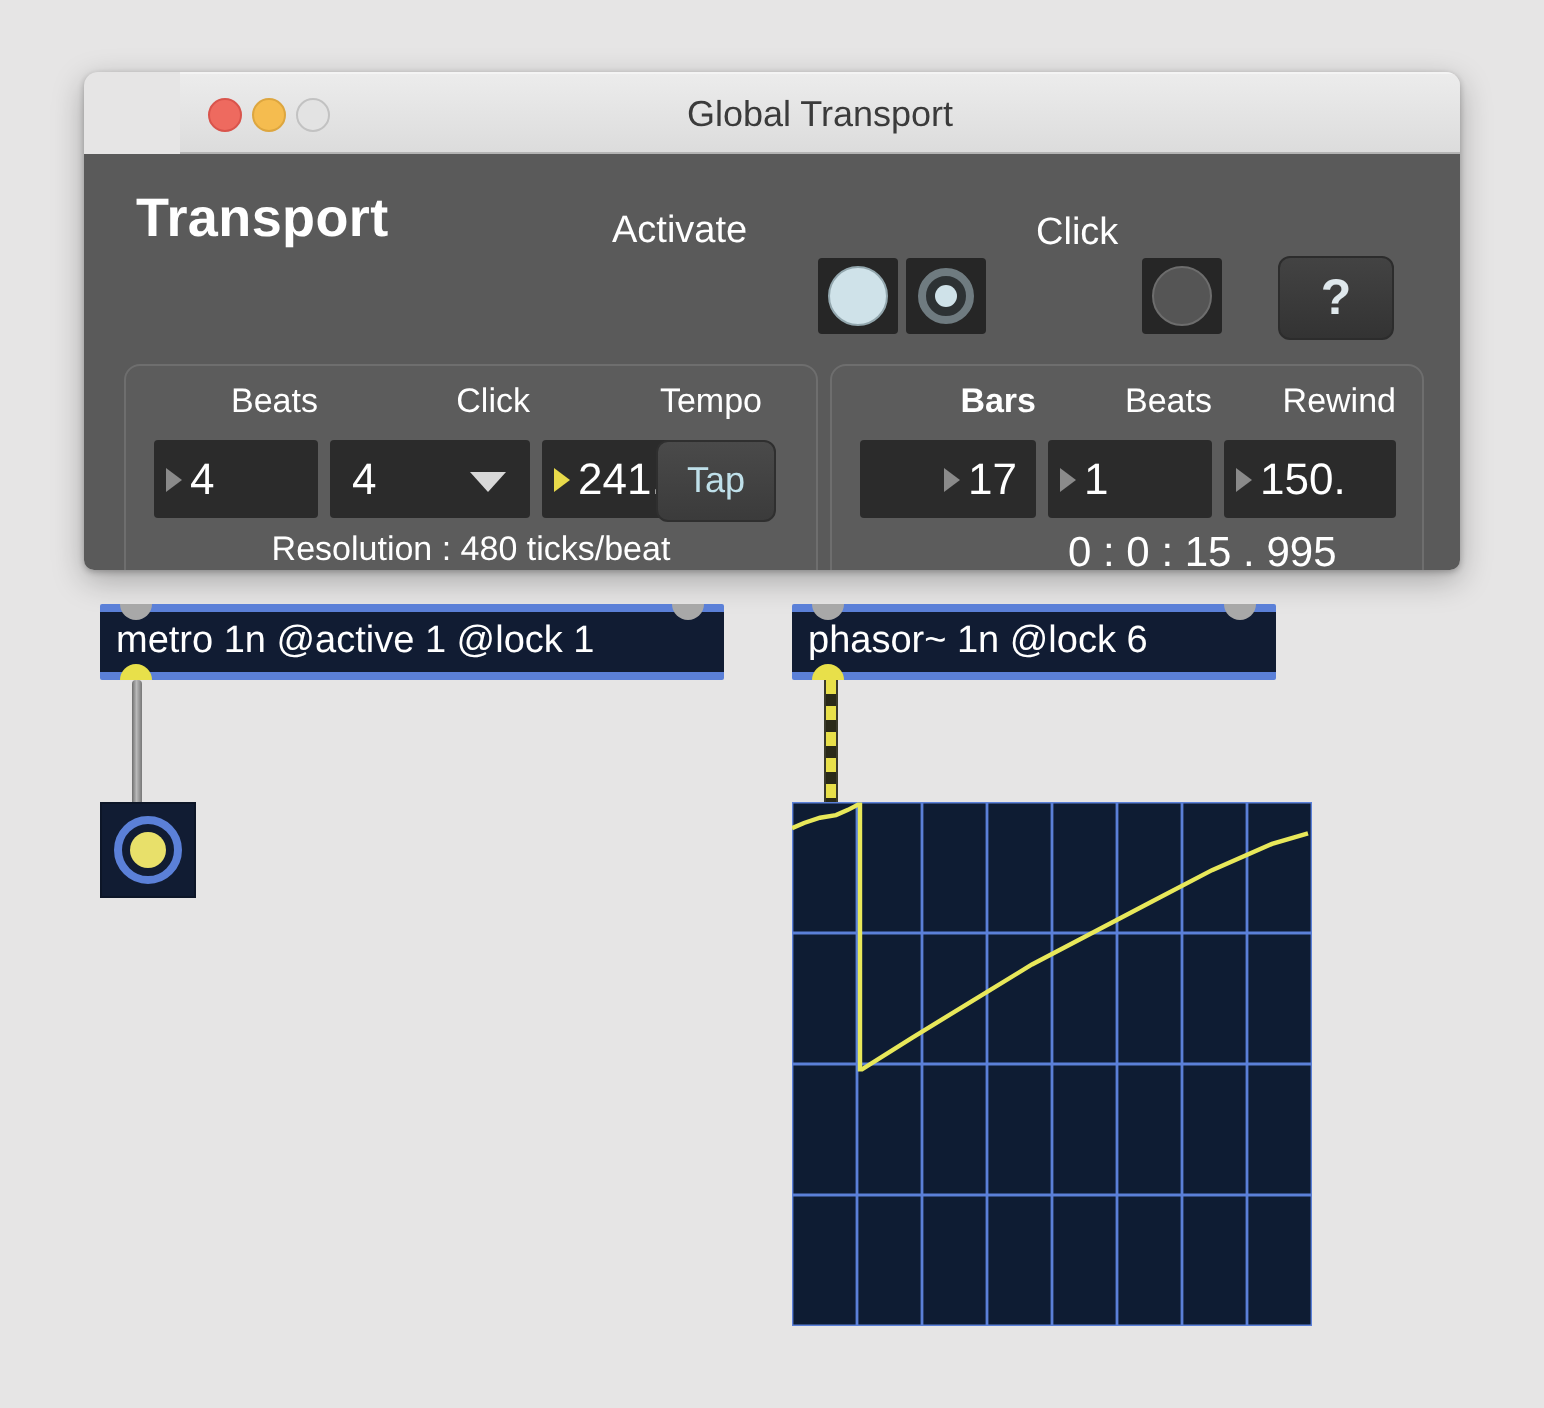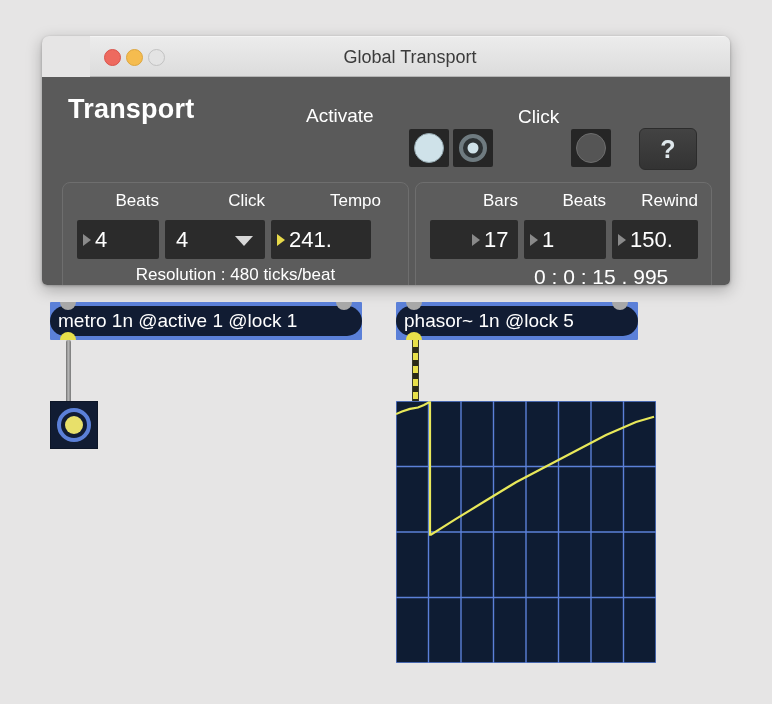--- a/index.html
+++ b/index.html
@@ -242,21 +242,20 @@
   }
   .max-object .body {
     background: #111c33;
     color: #ffffff;
     font-size: 19px;
     line-height: 30px;
     height: 30px;
     padding: 0 8px;
     white-space: nowrap;
     overflow: hidden;
-    border-radius: 15px;
   }
   .inlet, .outlet {
     position: absolute;
     width: 16px;
     height: 8px;
     z-index: 3;
   }
   .inlet {
     top: 0;
     background: #a8a8a8;
@@ -404,27 +403,28 @@
         <div class="val noarrow">4</div>
         <div class="chev"></div>
       </div>
 
       <div class="field-head" style="left:208px; top:8px; width:110px;">Tempo</div>
       <div class="numbox" style="left:208px; top:37px; width:100px;">
         <div class="arrow gold"></div>
         <div class="val">241.</div>
       </div>
 
+      <div class="pill-button" id="tap-button">Tap</div>
 
       <div id="resolution-text">Resolution : 480 ticks/beat</div>
     </div>
 
     <div class="subpanel" id="right-panel">
 
-      <div class="field-head" style="left:14px; top:8px; width:88px;">Bars</div>
+      <div class="field-head" style="left:14px; top:8px; width:88px;font-weight:bold;">Bars</div>
       <div class="numbox" style="left:14px; top:37px; width:88px;padding-left:36px;">
         <div class="arrow"></div>
         <div class="val">17</div>
       </div>
 
       <div class="field-head" style="left:108px; top:8px; width:82px;">Beats</div>
       <div class="numbox" style="left:108px; top:37px; width:82px;">
         <div class="arrow"></div>
         <div class="val">1</div>
       </div>
@@ -448,21 +448,21 @@
 <div class="max-object" id="metro-object">
   <div class="inlet" id="metro-inlet-l"></div>
   <div class="inlet" id="metro-inlet-r"></div>
   <div class="body">metro 1n @active 1 @lock 1</div>
   <div class="outlet" id="metro-outlet"></div>
 </div>
 
 <div class="max-object" id="phasor-object">
   <div class="inlet" id="phasor-inlet-l"></div>
   <div class="inlet" id="phasor-inlet-r"></div>
-  <div class="body">phasor~ 1n @lock 5</div>
+  <div class="body">phasor~ 1n @lock 6</div>
   <div class="outlet" id="phasor-outlet"></div>
 </div>
 
 <div id="bang-object">
   <div id="bang-ring"></div>
   <div id="bang-core"></div>
 </div>
 
 <div id="scope-object">
   <svg id="scope-grid" viewBox="0 0 260 262" preserveAspectRatio="none">

